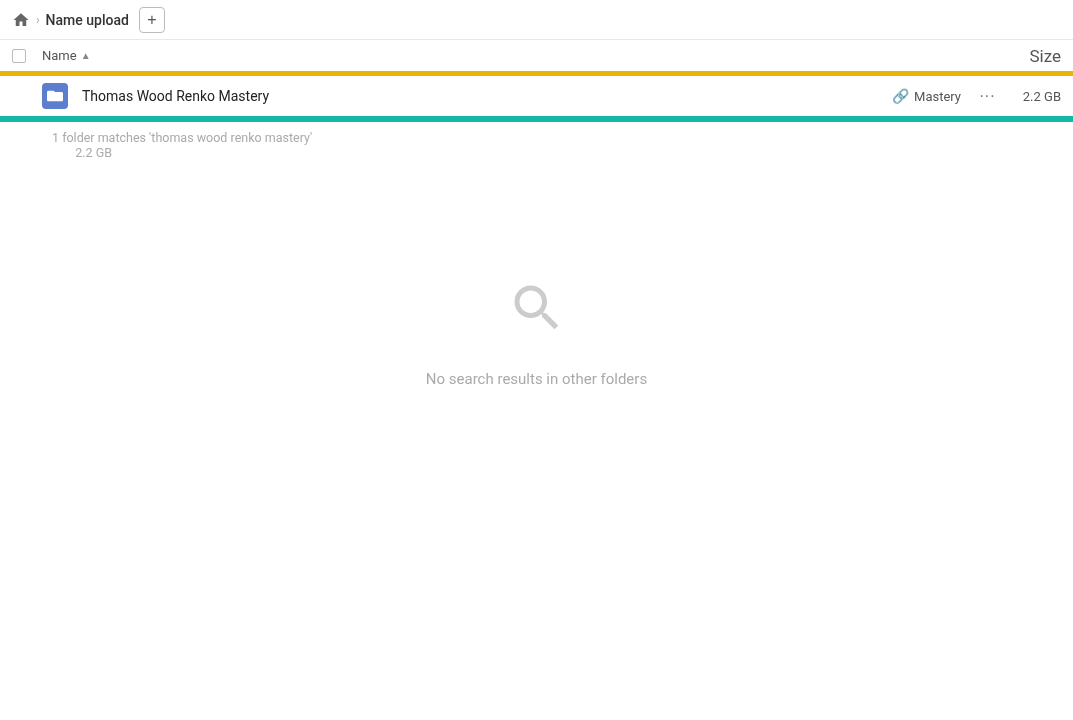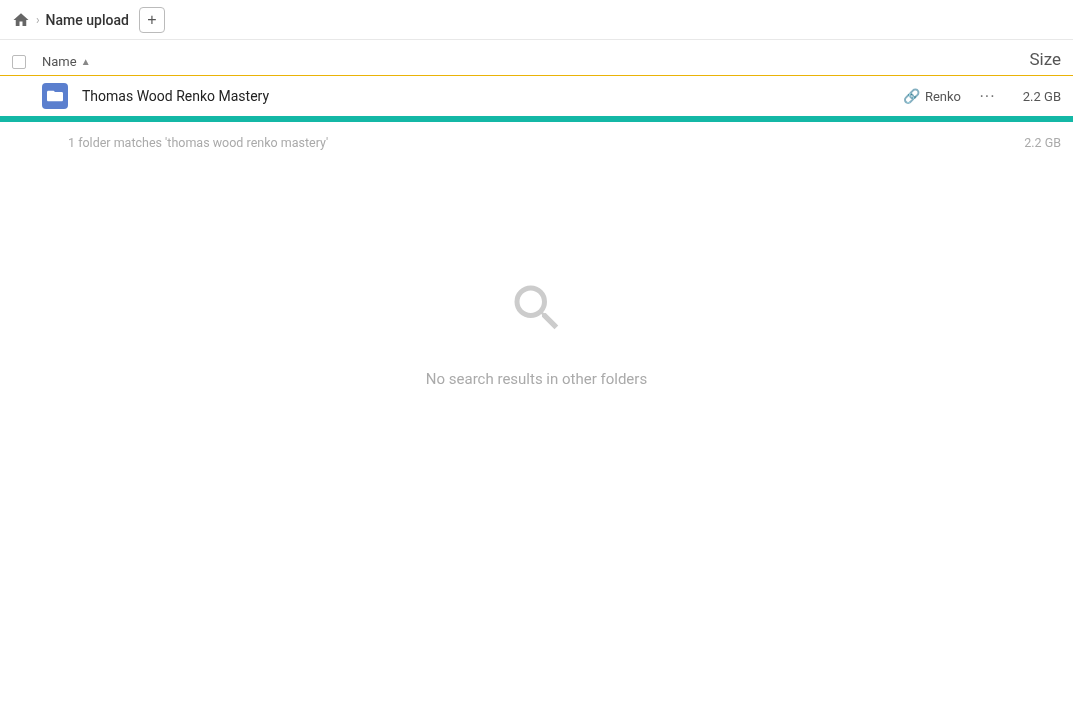--- a/index.html
+++ b/index.html
@@ -62,23 +62,23 @@
       display: flex;
       align-items: center;
       justify-content: center;
       color: #555;
       font-size: 16px;
     }
 
     
     .column-header {
       display: flex;
-      align-items: flex-end;
+      align-items: center;
       padding: 6px 12px;
-      border-bottom: 1px solid #eab308;
+      border-bottom: 5px solid #eab308;
       height: 36px;
     }
 
     .checkbox-col {
       width: 30px;
       display: flex;
       align-items: center;
     }
 
     .checkbox-box {
@@ -189,23 +189,24 @@
     .file-size {
       font-size: 13px;
       color: #555;
       width: 60px;
       text-align: right;
     }
 
     
     .summary-row {
       display: flex;
-      align-items: flex-end;
-      padding: 8px 12px 8px 68px;
+      align-items: flex-start;
+      padding: 8px 12px 8px 52px;
       height: 36px;
+      flex-direction: column;
     }
 
     .summary-text {
       flex: 1;
       font-size: 12.5px;
       color: #aaa;
     }
 
     .summary-size {
       font-size: 12.5px;
@@ -272,21 +273,21 @@
     <div class="folder-icon-box">
       <svg viewBox="0 0 24 24" xmlns="http://www.w3.org/2000/svg">
         <path d="M10 4H2C.9 4 0 4.9 0 6v12c0 1.1.9 2 2 2h20c1.1 0 2-.9 2-2V8c0-1.1-.9-2-2-2H12l-2-2z"></path>
       </svg>
     </div>
   </div>
   <div class="file-name-col">Thomas Wood Renko Mastery</div>
   <div class="file-meta-col">
     <div class="shared-badge">
       <span class="link-icon">🔗</span>
-      <span>Renko</span>
+      <span>Mastery</span>
     </div>
     <button class="more-btn">···</button>
   </div>
   <div class="file-size">2.2 GB</div>
 </div>
 
 <div class="summary-row">
   <span class="summary-text">1 folder matches 'thomas wood renko mastery'</span>
   <span class="summary-size">2.2 GB</span>
 </div>

